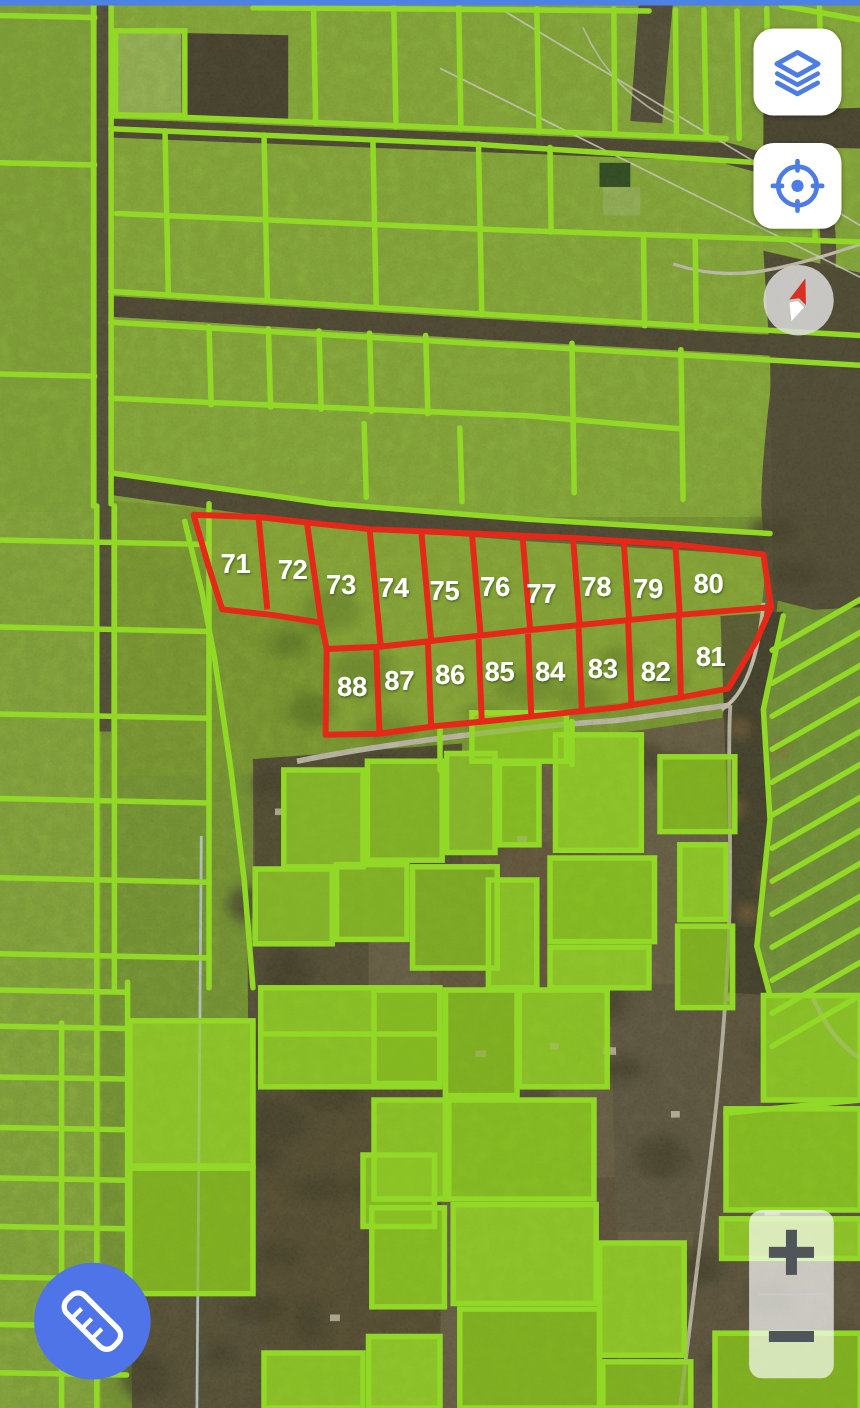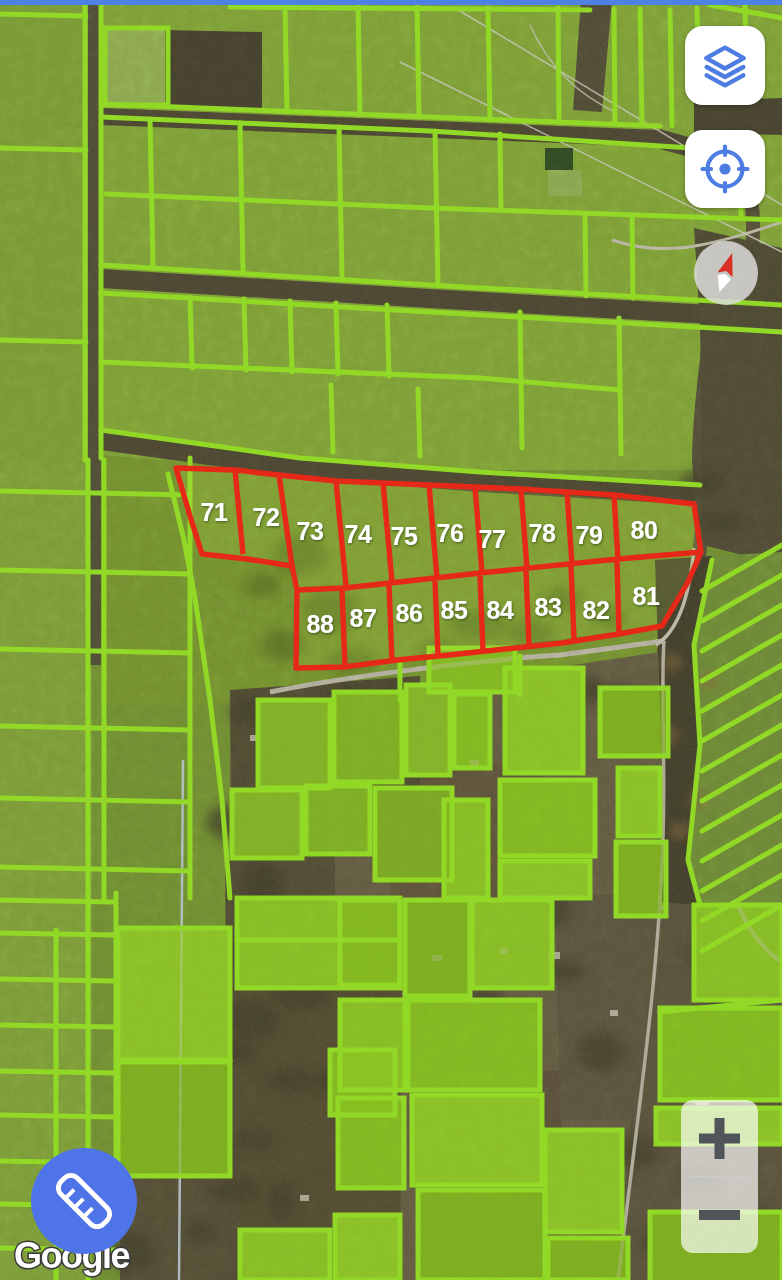--- a/index.html
+++ b/index.html
@@ -436,25 +436,20 @@
 
 <div style="position:absolute;left:681px;top:1100px;width:77px;height:153px;border-radius:12px;background:rgba(255,255,255,0.68);">
   <svg width="77" height="153" viewBox="0 0 77 153">
     <rect x="33.5" y="18" width="10" height="41" fill="#50555a"></rect>
     <rect x="18" y="33.5" width="41" height="10" fill="#50555a"></rect>
     <rect x="8" y="76" width="61" height="1.5" fill="#cccccc"></rect>
     <rect x="18" y="110" width="41" height="10" fill="#50555a"></rect>
   </svg>
 </div>
 
-<div style="position:absolute;left:12px;top:1228px;z-index:1;">
-<svg width="200" height="52" viewBox="0 0 200 52">
-  <text x="2" y="40" font-family="Liberation Sans, sans-serif" font-size="36" font-weight="bold" fill="#ffffff" stroke="#3c3c3c" stroke-width="3" paint-order="stroke" style="letter-spacing:-1.5px;">Google</text>
-</svg>
-</div>
 
 <div style="position:absolute;left:31px;top:1148px;width:106px;height:106px;border-radius:50%;background:#4e74e8;z-index:2;display:flex;align-items:center;justify-content:center;">
 <svg width="70" height="70" viewBox="0 0 70 70">
   <g transform="rotate(-45 35 35)">
     <rect x="23.5" y="5" width="23" height="60" rx="9" fill="none" stroke="#ffffff" stroke-width="4.8"></rect>
     <line x1="24" y1="20" x2="36" y2="20" stroke="#ffffff" stroke-width="4"></line>
     <line x1="24" y1="33" x2="36" y2="33" stroke="#ffffff" stroke-width="4"></line>
     <line x1="24" y1="46" x2="36" y2="46" stroke="#ffffff" stroke-width="4"></line>
   </g>
 </svg>

